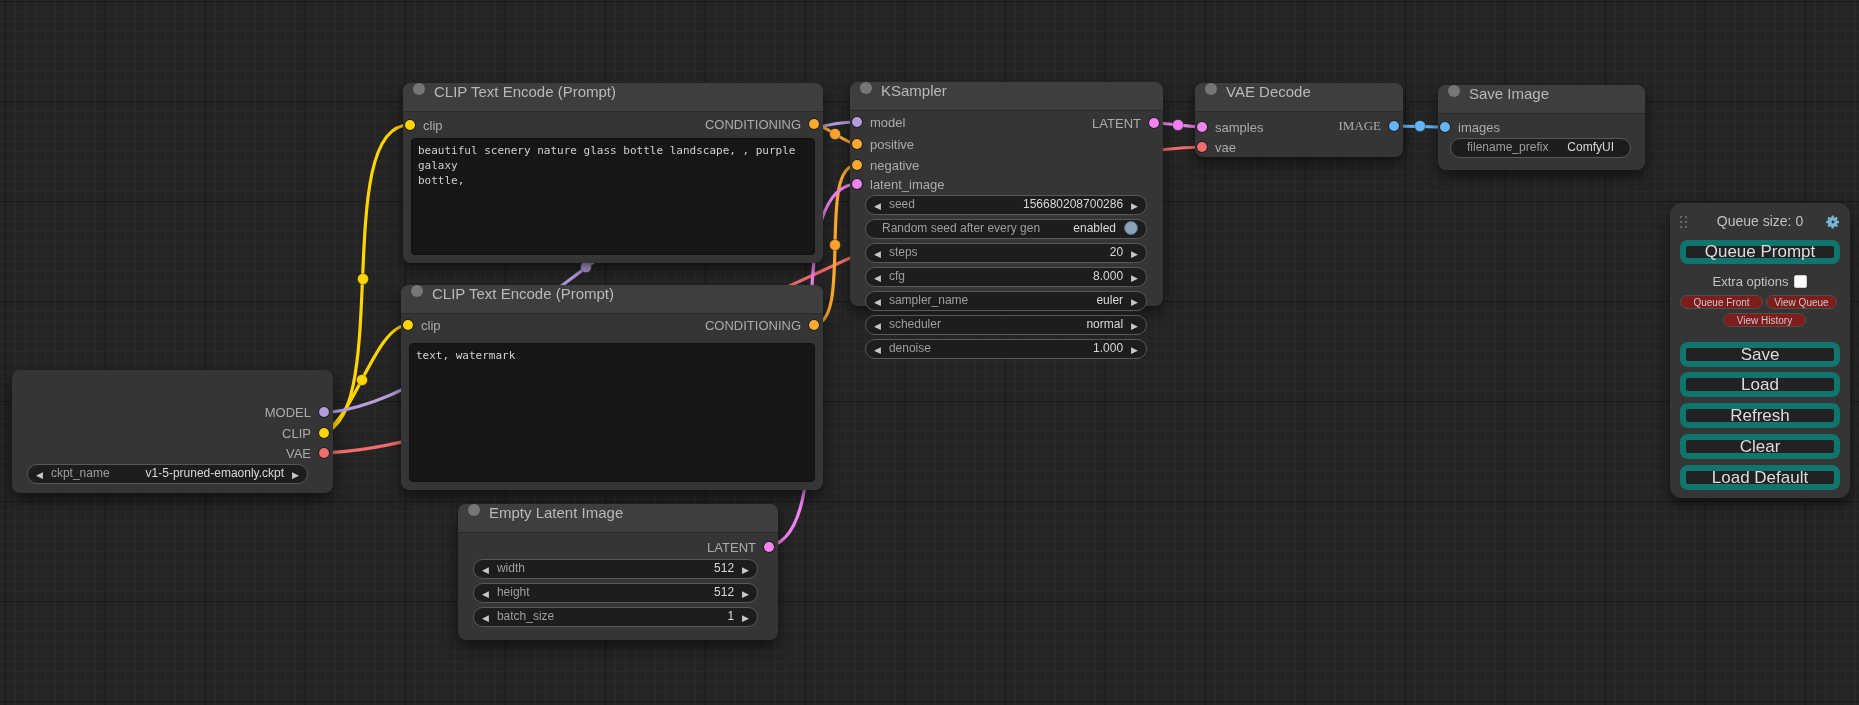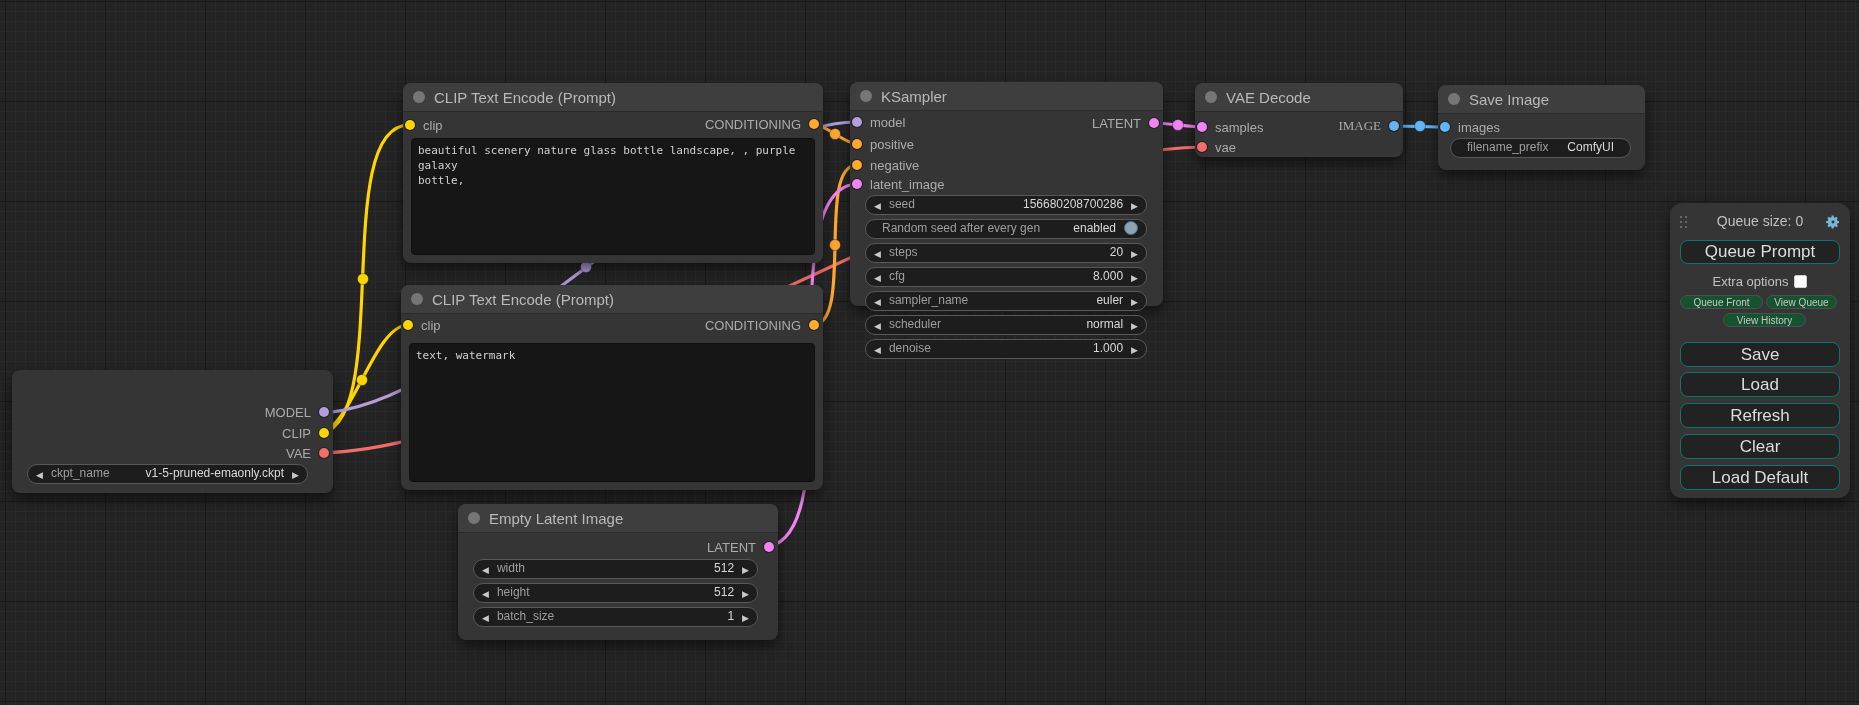--- a/index.html
+++ b/index.html
@@ -14,21 +14,21 @@
       linear-gradient(90deg,#2a2a2a 1px, transparent 1px);
     background-size:100px 100px,100px 100px,10px 10px,10px 10px;
     background-position:5px 1px,5px 1px,5px 1px,5px 1px;
   }
   #wires{position:absolute;left:0;top:0;z-index:1;}
   .node{
     position:absolute;background:#353535;border-radius:8px;z-index:2;
     box-shadow:0 6px 14px rgba(0,0,0,.55);box-sizing:border-box;
   }
   .nhead{
-    height:28px;display:flex;align-items:center;gap:9px;padding:0 10px;
+    height:28px;display:flex;align-items:flex-start;gap:9px;padding:0 10px;
     background:#3e3e3e;border-bottom:1px solid #2a2a2a;
     border-radius:8px 8px 0 0;font-size:15px;color:#b9b9b9;white-space:nowrap;
   }
   .ndot{width:12px;height:12px;border-radius:50%;background:#767676;flex:none;}
   .in{position:absolute;left:2px;display:flex;align-items:center;gap:8px;font-size:13px;color:#ababab;height:14px;white-space:nowrap;}
   .out{position:absolute;right:4px;display:flex;flex-direction:row-reverse;align-items:center;gap:8px;font-size:13px;color:#ababab;height:14px;white-space:nowrap;}
   .pdot{width:10px;height:10px;border-radius:50%;flex:none;box-shadow:0 0 0 1px rgba(0,0,0,.4);}
   .c-model{background:#B39DDB}.c-clip{background:#FFD500}.c-vae{background:#F36D6D}
   .c-cond{background:#FFA931}.c-latent{background:#F383F3}.c-image{background:#64B5F6}
   .tarea{
@@ -46,26 +46,26 @@
   .wvalue{margin-left:auto;color:#d8d8d8;margin-right:8px;}
   .toggle{width:12px;height:12px;border-radius:50%;background:#8BA3B8;border:1px solid #5c githa6b7a;flex:none;}
   .toggle{border:1px solid #5a6b7a;}
   
   #queue-panel{
     position:absolute;left:1670px;top:203px;width:180px;height:295px;z-index:3;
     background:#353535;border-radius:12px;box-shadow:0 6px 14px rgba(0,0,0,.5);
   }
   .qhead{position:absolute;left:0;top:10px;width:100%;text-align:center;font-size:14px;color:#c0c0c0;}
   .qbtn{
-    position:absolute;left:10px;width:160px;height:25px;background:#222;border:1px solid #0f766e;
+    position:absolute;left:10px;width:160px;height:25px;background:#222;border:6px solid #0f766e;
     border-radius:8px;color:#dcdcdc;font-size:17px;display:flex;align-items:center;justify-content:center;
     box-sizing:border-box;cursor:pointer;white-space:nowrap;
   }
   .qsmall{
-    position:absolute;height:14px;background:#14532d;border:1px solid #4f4f4f;border-radius:8px;
+    position:absolute;height:14px;background:#7f1d1d;border:1px solid #4f4f4f;border-radius:8px;
     color:#c8c8c8;font-size:10px;display:flex;align-items:center;justify-content:center;
     box-sizing:border-box;cursor:pointer;white-space:nowrap;
   }
   .xrow{position:absolute;left:0;top:71px;width:100%;display:flex;align-items:center;justify-content:center;gap:6px;font-size:13px;color:#c0c0c0;}
   .checkbox{width:13px;height:13px;background:#ffffff;border-radius:2px;border:1px solid #d0d0d0;box-sizing:border-box;}
   .handle{position:absolute;left:10px;top:13px;width:8px;height:12px;}
   .handle i{position:absolute;left:0;top:0;width:2px;height:2px;border-radius:50%;background:#7a7a7a;
     box-shadow:5px 0 0 #7a7a7a,0 5px 0 #7a7a7a,5px 5px 0 #7a7a7a,0 10px 0 #7a7a7a,5px 10px 0 #7a7a7a;}
   .gear{position:absolute;right:9px;top:11px;width:16px;height:16px;cursor:pointer;}
 </style>

